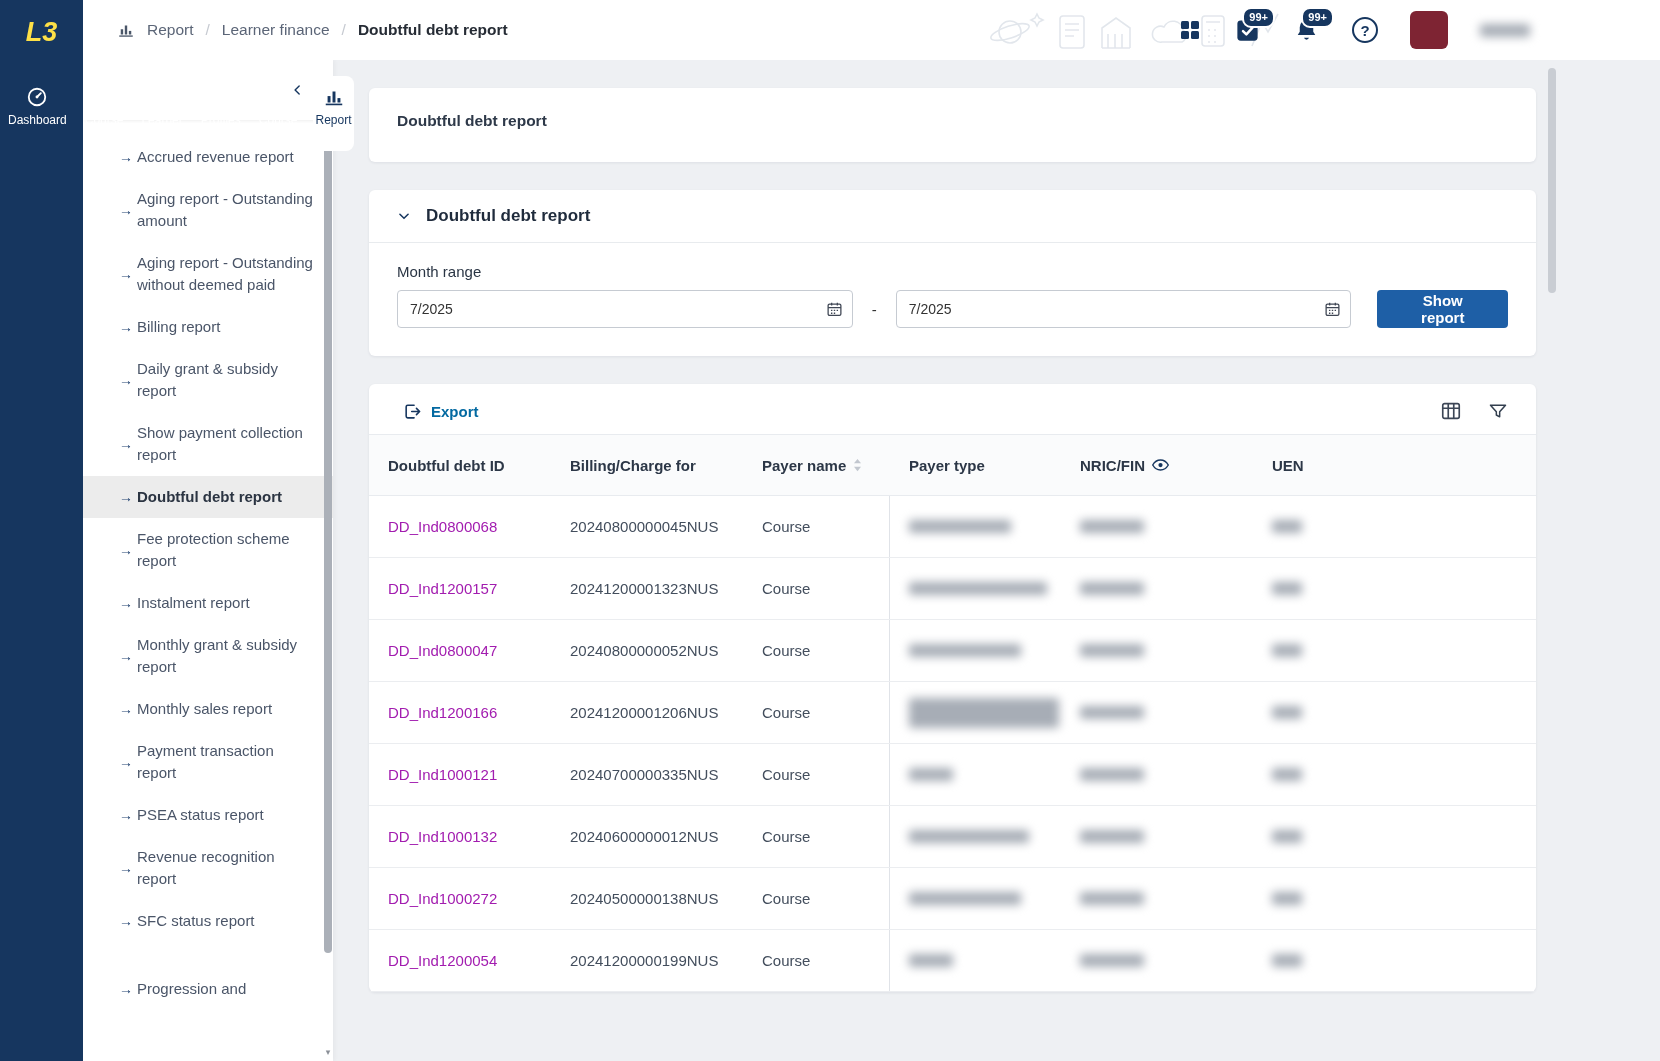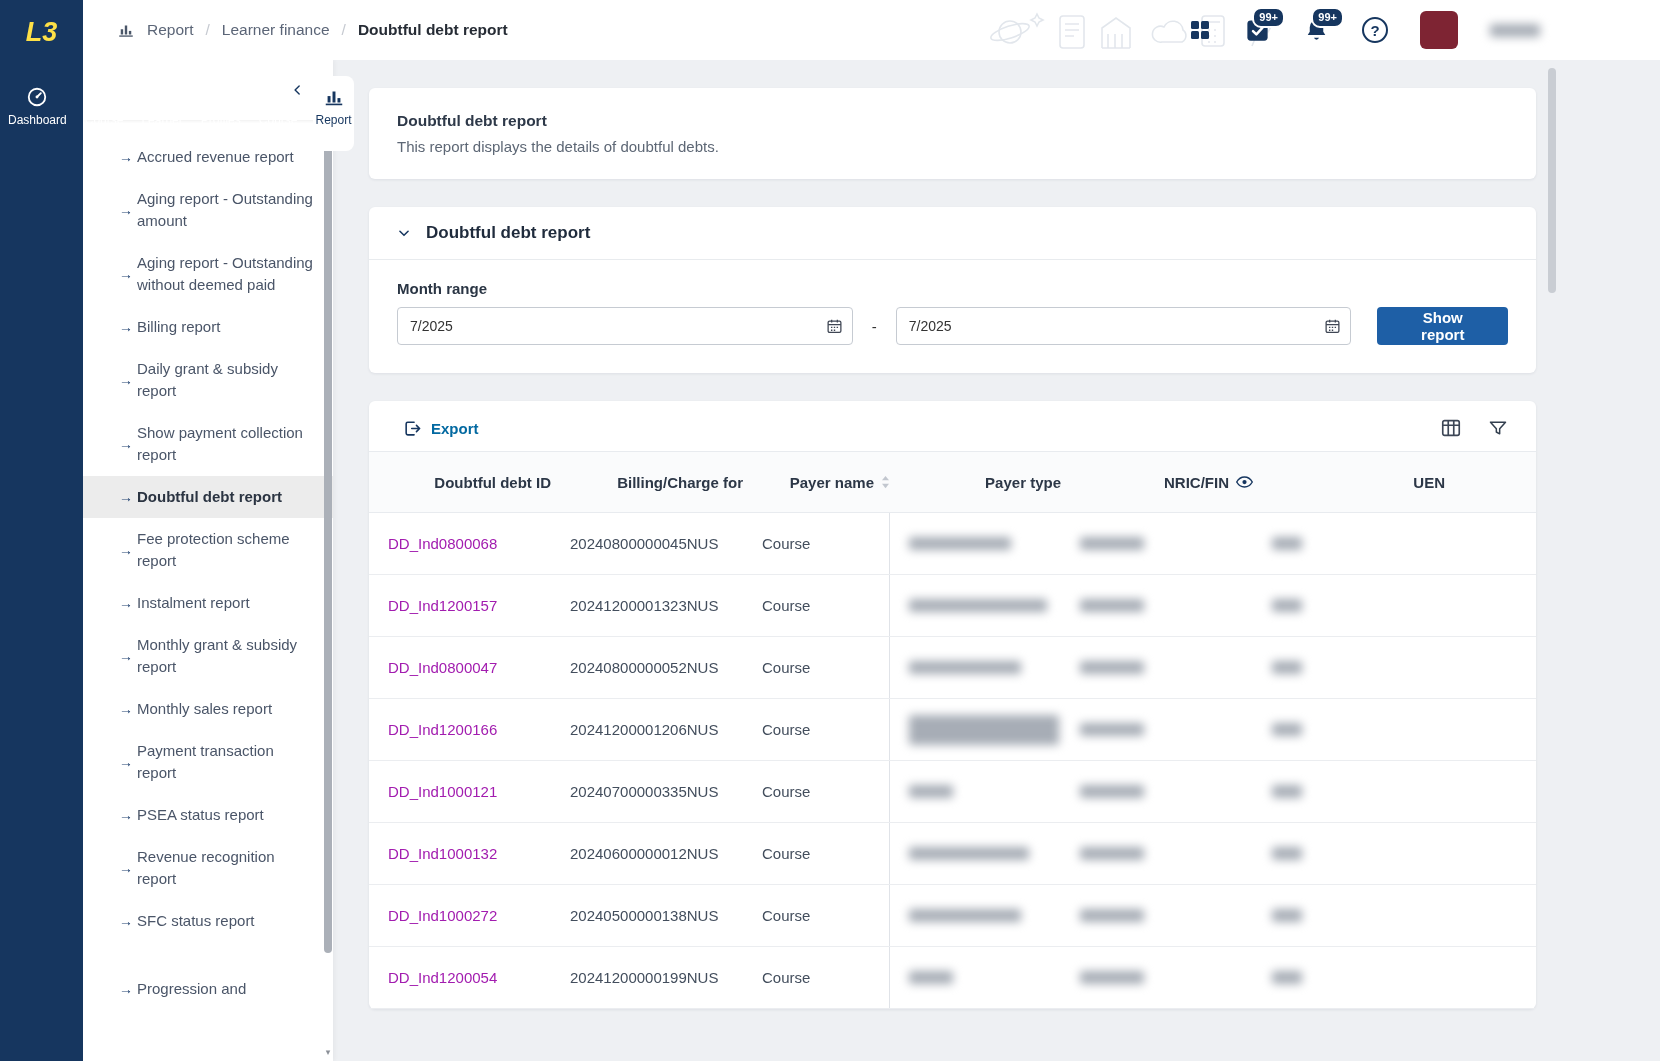--- a/index.html
+++ b/index.html
@@ -23,21 +23,21 @@
   .main-col { flex:1; display:flex; flex-direction:column; min-width:0; }
   .topbar { flex:0 0 60px; height:60px; background:#fff; position:relative; display:flex; align-items:center; padding-left:34px; z-index:5; }
 
   .breadcrumb { display:flex; align-items:center; gap:12px; font-size:15.5px; z-index:1; }
   .crumb-icon { display:flex; color:#4a5668; }
   .crumb { color:#5b6577; cursor:pointer; }
   .crumb.current { font-weight:700; color:#262c35; cursor:default; }
   .crumb-sep { color:#c6cad1; }
 
   .doodles { position:absolute; right:318px; top:2px; z-index:0; opacity:.9; }
-  .top-icons { position:absolute; right:120px; top:0; height:60px; display:flex; align-items:center; gap:32px; z-index:1; }
+  .top-icons { position:absolute; right:130px; top:0; height:60px; display:flex; align-items:center; gap:32px; z-index:1; }
   .tbtn { background:none; border:none; padding:0; position:relative; cursor:pointer; display:flex; align-items:center; }
   .badge { position:absolute; top:-10px; right:-14px; background:#16365F; color:#fff; font-size:11px; font-weight:700; line-height:1; padding:3px 5px; border-radius:9px; border:2px solid #fff; }
   .help-circle { width:26px; height:26px; border:2.4px solid #16365F; border-radius:50%; display:flex; align-items:center; justify-content:center; font-size:15px; font-weight:700; color:#16365F; }
   .avatar { width:38px; height:38px; border-radius:6px; background:#7E2433; cursor:pointer; }
   .name-blur { width:50px; height:12px; }
 
   .blur { display:inline-block; background:#a7adb6; filter:blur(5px); border-radius:2px; height:13px; }
 
   
   .content-row { flex:1; display:flex; min-height:0; position:relative; }
@@ -63,35 +63,35 @@
   .content { flex:1; background:#eef0f3; padding:28px 124px 0 36px; overflow:hidden; position:relative; min-width:0; }
   .card { background:#fff; border-radius:6px; box-shadow:0 1px 3px rgba(20,40,70,.08); margin-bottom:28px; }
 
   .info-card { padding:24px 28px; }
   .info-card h2 { margin:0 0 8px; font-size:15.5px; font-weight:700; color:#2e3949; }
   .info-card p { margin:0; font-size:15px; color:#5d6775; }
 
   .filter-head { display:flex; align-items:center; gap:15px; padding:16px 28px; border-bottom:1px solid #e8ebee; cursor:pointer; }
   .filter-head h3 { margin:0; font-size:17px; font-weight:700; color:#1f2b3c; }
   .filter-body { padding:20px 28px 28px; }
-  .fr-label { display:block; font-size:15px; color:#2a3544; margin-bottom:10px;font-weight:bold; }
+  .fr-label { display:block; font-size:15px; color:#2a3544; margin-bottom:10px; }
   .filter-row { display:flex; align-items:center; }
   .date-input { position:relative; width:461px; height:38px; }
   .date-input input { width:100%; height:100%; border:1px solid #c6cbd2; border-radius:4px; padding:0 36px 0 12px; font-size:14px; color:#333; font-family:inherit; outline:none; }
   .cal-icon { position:absolute; right:10px; top:50%; transform:translateY(-50%); pointer-events:none; display:flex; }
   .dash { margin:0 19px; color:#333; font-size:15px; }
   .primary-btn { margin-left:26px; height:38px; padding:0 22px; background:#1E5FA6; color:#fff; border:none; border-radius:4px; font-size:15px; font-weight:600; cursor:pointer; }
 
   .table-toolbar { display:flex; justify-content:space-between; align-items:center; padding:16px 28px 12px; }
   .export-btn { background:none; border:none; display:flex; gap:9px; align-items:center; font-size:15px; font-weight:600; color:#0369a1; cursor:pointer; }
   .toolbar-right { display:flex; gap:26px; align-items:center; }
 
   .thead, .trow { display:grid; grid-template-columns:182px 192px 147px 171px 192px 192px 1fr; }
   .thead { height:62px; background:#fafbfc; border-top:1px solid #e8ebef; border-bottom:1px solid #e8ebef; }
-  .th { display:flex; align-items:center; gap:7px; padding-left:19px; font-size:15px; font-weight:600; color:#2c3747; white-space:nowrap; cursor:default;justify-content:flex-end; }
+  .th { display:flex; align-items:center; gap:7px; padding-left:19px; font-size:15px; font-weight:600; color:#2c3747; white-space:nowrap; cursor:default; }
   .sort { display:flex; cursor:pointer; }
   .eye { display:flex; cursor:pointer; }
   .trow { height:62px; border-bottom:1px solid #ebedf0; cursor:pointer; }
   .td { display:flex; align-items:center; padding-left:19px; font-size:15px; color:#434e5d; height:100%; }
   .td.c1 { font-weight:400; color:#a21caf; }
   .td.c3 { border-right:1px solid #e0e3e8; }
   .b-name { width:112px; }
   .b-type { width:64px; }
   .b-nric { width:30px; }
   #tbody .trow:nth-of-type(1) .b-name { width:102px; }
@@ -323,21 +323,20 @@
         <div class="rnav-scroll">
           <div class="thumb"></div>
           <div class="down-arrow">▾</div>
         </div>
       </aside>
 
       <main class="content">
 
         <section class="card info-card">
           <h2>Doubtful debt report</h2>
-          <p>This report displays the details of doubtful debts.</p>
         </section>
 
         <section class="card">
           <div class="filter-head">
             <span style="display:flex;">
               <svg width="14" height="14" viewBox="0 0 24 24" fill="none" stroke="#16365F" stroke-width="2.6" stroke-linecap="round" stroke-linejoin="round">
                   <path d="M5 9l7 7 7-7"></path>
                 </svg>
             </span>
             <h3>Doubtful debt report</h3>

